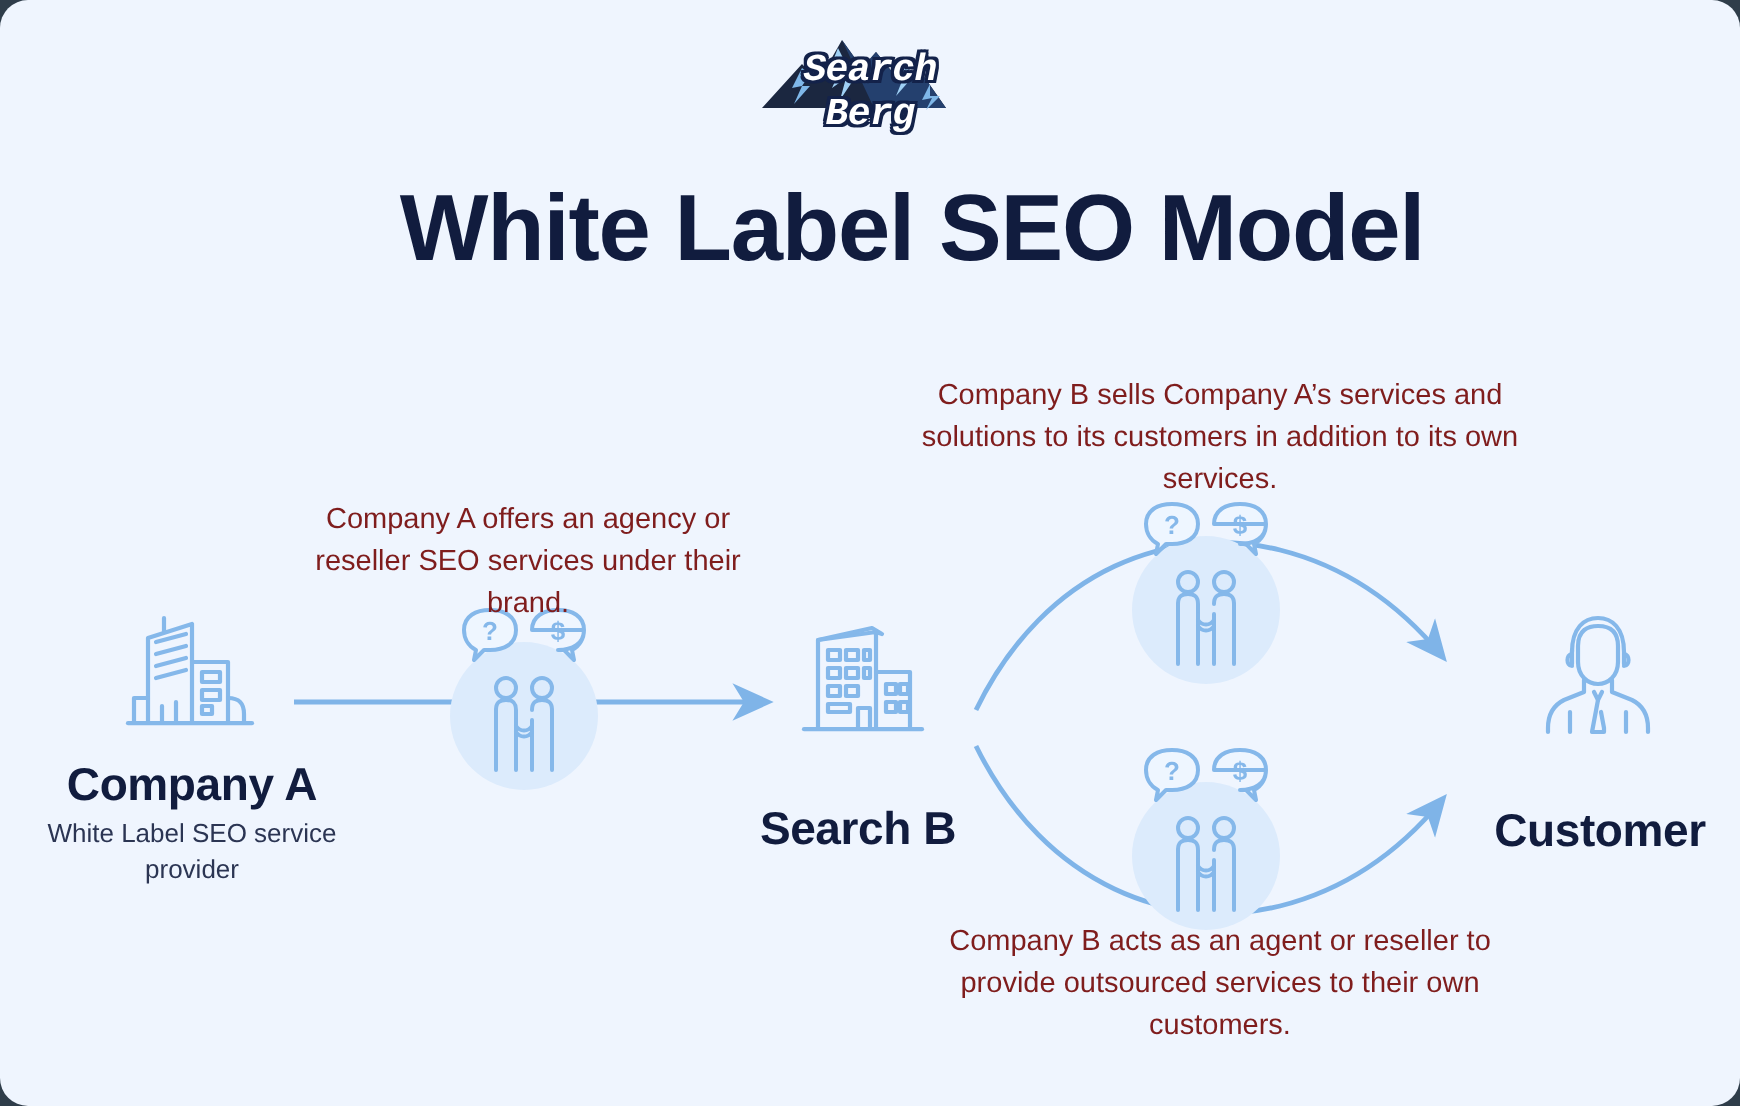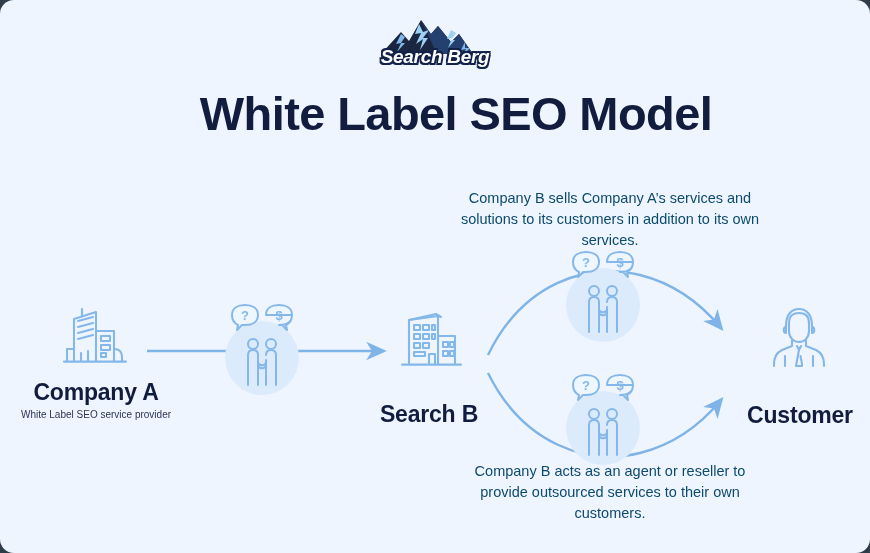--- a/index.html
+++ b/index.html
@@ -35,21 +35,21 @@
     position: relative;
     width: 120px;
     height: 62px;
   }
   .logo svg { display: block; }
   .logo-text {
     position: absolute;
     left: 0; right: 0;
     bottom: 2px;
     text-align: center;
-    font-family: Liberation Sans, sans-serif;
+    font-family: Liberation Mono, monospace;
     font-style: italic;
     font-weight: 700;
     font-size: 19px;
     letter-spacing: -0.3px;
     color: #ffffff;
     text-shadow:
       -1.6px -1.6px 0 #13224a, 1.6px -1.6px 0 #13224a,
       -1.6px  1.6px 0 #13224a, 1.6px  1.6px 0 #13224a,
       -1.6px 0 0 #13224a, 1.6px 0 0 #13224a,
       0 -1.6px 0 #13224a, 0 1.6px 0 #13224a;
@@ -68,39 +68,39 @@
     line-height: 1.1;
     margin-left: 42px;
   }
 
   
   .caption {
     position: absolute;
     text-align: center;
     font-size: 14.5px;
     line-height: 1.45;
-    color: #0c4a6e;
+    color: #7f1d1d;
   }
   #caption-a { left: 150px; top: 250px; width: 228px; }
   #caption-top { left: 452px; top: 188px; width: 316px; }
   #caption-bottom { left: 452px; top: 461px; width: 316px; }
 
   
   .node-title {
     position: absolute;
     text-align: center;
     font-size: 23px;
     font-weight: 800;
     color: #111c3e;
     letter-spacing: -0.2px;
   }
   .node-sub {
     position: absolute;
     text-align: center;
-    font-size: 10px;
+    font-size: 13px;
     line-height: 1.4;
     color: #2b3553;
   }
   #label-company-a { left: 0px;   top: 379px; width: 192px; }
   #sub-company-a   { left: 5px;   top: 408px; width: 182px; }
   #label-company-b { left: 338px; top: 401px; width: 182px; }
   #label-customer  { left: 712px; top: 402px; width: 176px; }
 
   
   .icon-abs { position: absolute; }
@@ -267,20 +267,21 @@
         <path d="M26 52 L26 82 M36 57 L36 82"></path>
         <path d="M44 57 L44 82 M54 52 L54 82"></path>
         <path d="M36 60 C38 63 42 63 44 60"></path>
         <path d="M36 63 C38 66 42 66 44 63"></path>
       </g>
       <text x="23" y="17" text-anchor="middle" font-family="Liberation Sans, sans-serif" font-size="13" font-weight="700" fill="#85b8ea">?</text>
       <text x="57" y="17" text-anchor="middle" font-family="Liberation Sans, sans-serif" font-size="13" font-weight="700" fill="#85b8ea">$</text>
     </svg>
   </div>
 
+  <div class="caption" id="caption-a">Company A offers an agency or reseller SEO services under their brand.</div>
 
   <div class="caption" id="caption-top">Company B sells Company A’s services and solutions to its customers in addition to its own services.</div>
 
   <div class="caption" id="caption-bottom">Company B acts as an agent or reseller to provide outsourced services to their own customers.</div>
 
   <div class="node-title" id="label-company-a">Company A</div>
   <div class="node-sub" id="sub-company-a">White Label SEO service provider</div>
 
   <div class="node-title" id="label-company-b">Search B</div>
 

